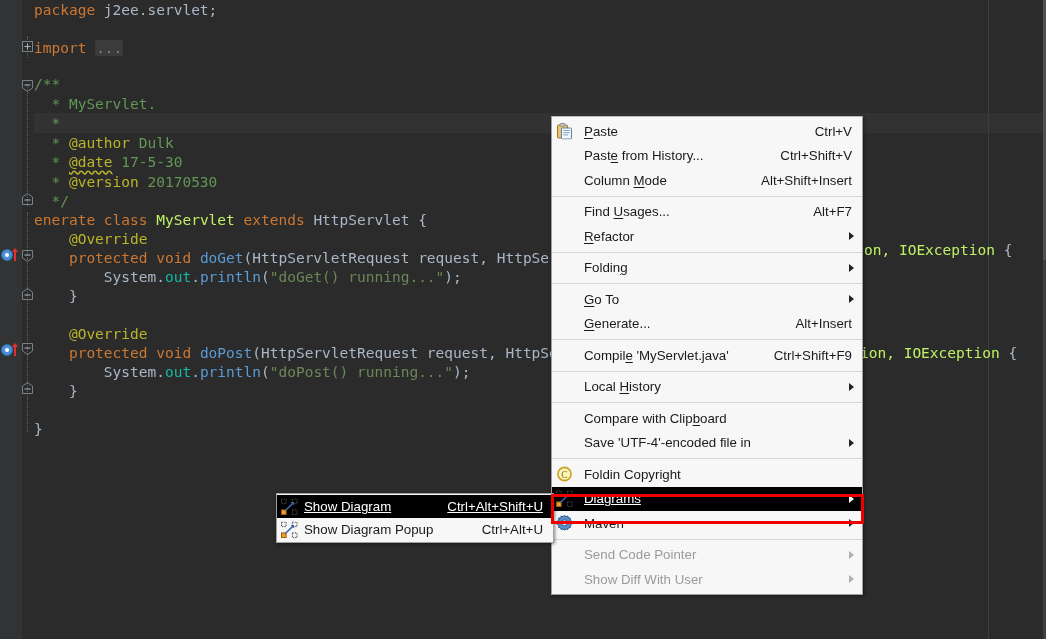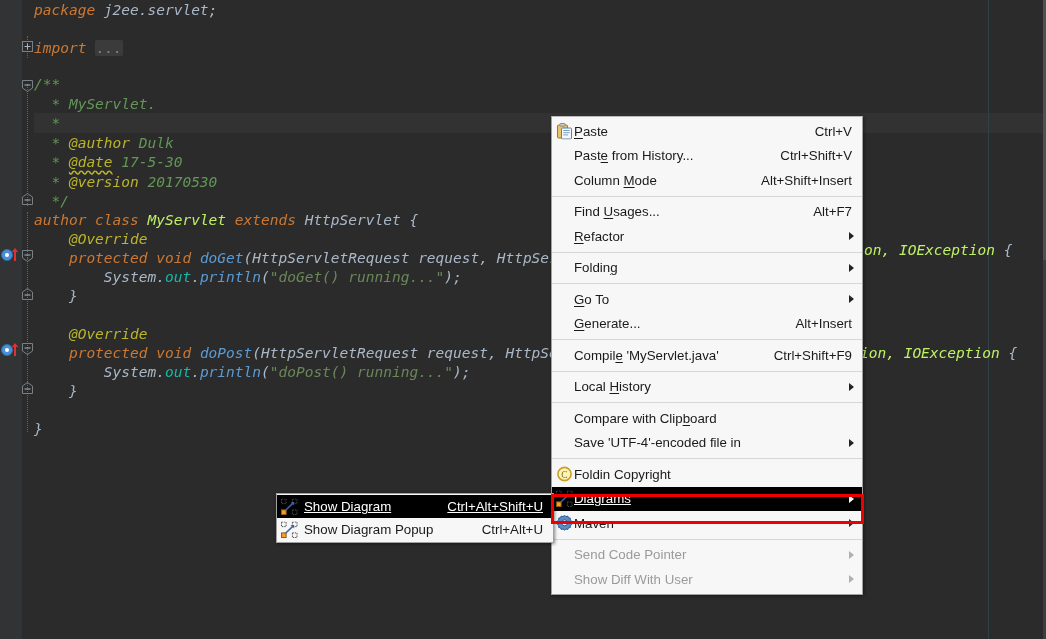--- a/index.html
+++ b/index.html
@@ -39,21 +39,20 @@
     background: #323232;
   }
 
   .code {
     position: absolute; left: 34px; top: 0; right: 0;
     font-family: "DejaVu Sans Mono", "Liberation Mono", monospace;
     font-size: 14.5px;
     line-height: 20px;
     white-space: pre;
     color: #a9b7c6;
-    font-style: italic;
   }
   .ln { position: absolute; left: 0; white-space: pre; }
 
   .kw  { color: #cc7832; }          
   .cmt { color: #629755; }          
   .tag { color: #bbb529; }          
   .str { color: #6a8759; }          
   .typ { color: #bef264; }          
   .cls { color: #5a9bd5; }          
   .fld { color: #14b8a6; }          
@@ -99,21 +98,21 @@
     font-family: "Liberation Sans", sans-serif;
     font-size: 13.3px;
     color: #1a1a1a;
     padding: 2px 0 2px 0;
     z-index: 30;
   }
   .mi {
     position: relative;
     display: flex; align-items: center;
     height: 24.5px;
-    padding-left: 22px; padding-right: 10px;
+    padding-left: 32px; padding-right: 10px;
     cursor: default;
     white-space: nowrap;
   }
   .mi .mi-label { flex: 0 0 auto; }
   .mi .mi-accel {
     margin-left: auto; color: #1a1a1a; padding-left: 18px;
   }
   .mi-arrow {
     position: absolute; right: 8px; top: 50%; transform: translateY(-50%);
     width: 0; height: 0;
@@ -255,21 +254,21 @@
     <div class="code">
       <div class="ln" style="top:0px;"><span class="kw">package</span> <span class="pln">j2ee.servlet;</span></div>
       <div class="ln" style="top:38px;"><span class="kw">import</span> <span class="fold-ph">...</span></div>
       <div class="ln" style="top:74px;"><span class="cmt">/**</span></div>
       <div class="ln" style="top:94px;"><span class="cmt">  * MyServlet.</span></div>
       <div class="ln" style="top:113px;"><span class="cmt">  *</span></div>
       <div class="ln" style="top:133px;"><span class="cmt">  * </span><span class="tag">@author</span><span class="cmt"> Dulk</span></div>
       <div class="ln" style="top:152px;"><span class="cmt">  * </span><span class="tag squiggle">@date</span><span class="cmt"> 17-5-30</span></div>
       <div class="ln" style="top:172px;"><span class="cmt">  * </span><span class="tag">@version</span><span class="cmt"> 20170530</span></div>
       <div class="ln" style="top:191px;"><span class="cmt">  */</span></div>
-      <div class="ln" style="top:210px;"><span class="kw">author class</span> <span class="typ">MyServlet</span> <span class="kw">extends</span> <span class="pln">HttpServlet {</span></div>
+      <div class="ln" style="top:210px;"><span class="kw">enerate class</span> <span class="typ">MyServlet</span> <span class="kw">extends</span> <span class="pln">HttpServlet {</span></div>
       <div class="ln" style="top:229px;"><span class="tag">    @Override</span></div>
       <div class="ln" style="top:248px;"><span class="kw">    protected void </span><span class="cls">doGet</span><span class="pln">(HttpServletRequest request, HttpServletRe</span></div>
       <div class="ln" style="top:267px;"><span class="pln">        System.</span><span class="fld">out</span><span class="pln">.</span><span class="cls">println</span><span class="pln">(</span><span class="str">"doGet() running..."</span><span class="pln">);</span></div>
       <div class="ln" style="top:286px;"><span class="pln">    }</span></div>
       <div class="ln" style="top:324px;"><span class="tag">    @Override</span></div>
       <div class="ln" style="top:343px;"><span class="kw">    protected void </span><span class="cls">doPost</span><span class="pln">(HttpServletRequest request, HttpServletR</span></div>
       <div class="ln" style="top:362px;"><span class="pln">        System.</span><span class="fld">out</span><span class="pln">.</span><span class="cls">println</span><span class="pln">(</span><span class="str">"doPost() running..."</span><span class="pln">);</span></div>
       <div class="ln" style="top:381px;"><span class="pln">    }</span></div>
       <div class="ln" style="top:419px;"><span class="pln">}</span></div>
 

